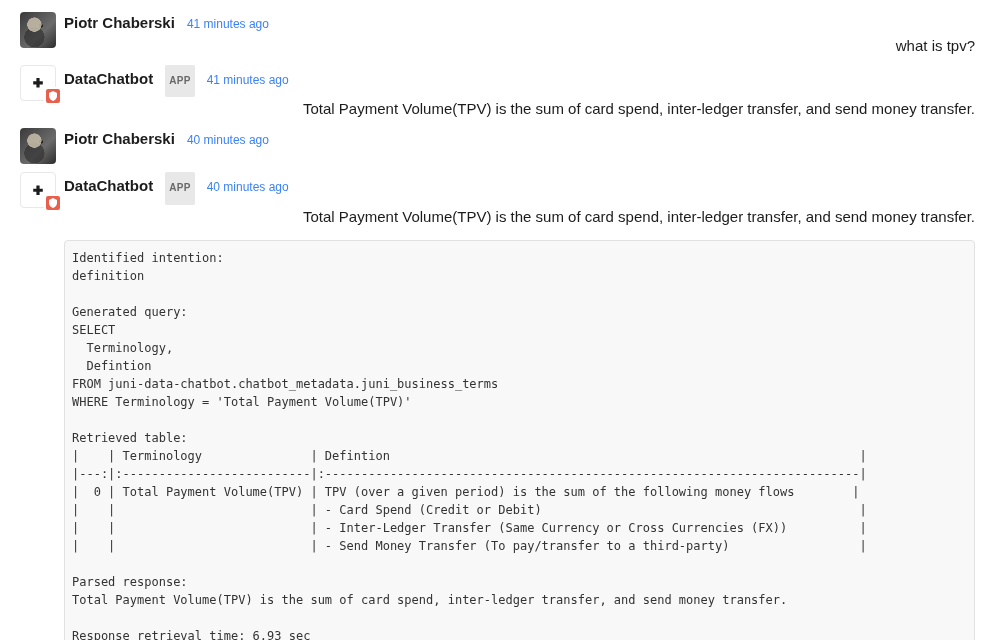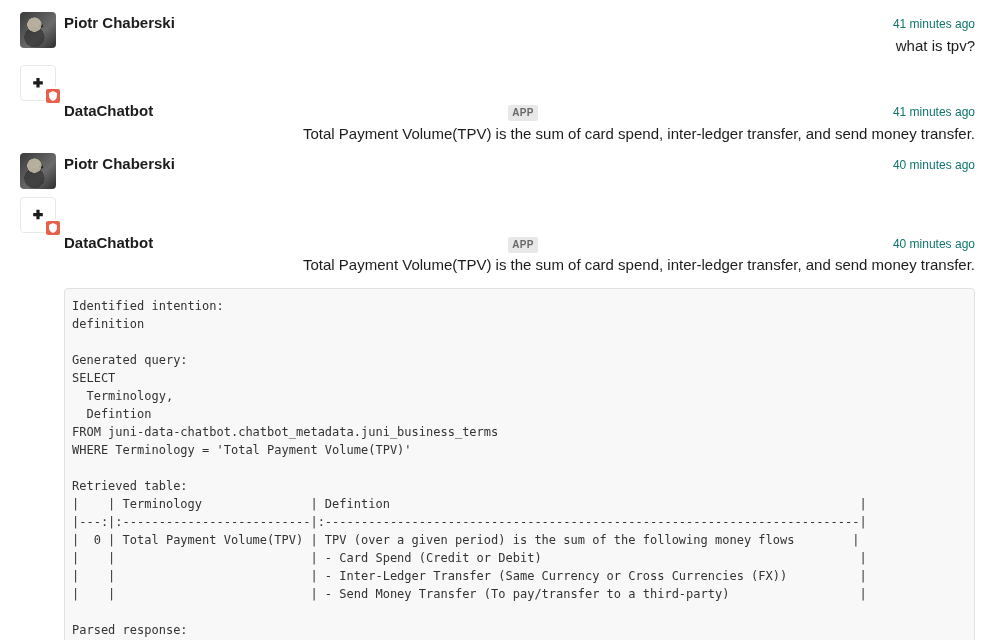--- a/index.html
+++ b/index.html
@@ -71,42 +71,40 @@
     border: 2px solid #fff;
     display: flex;
     align-items: center;
     justify-content: center;
   }
   .badge-overlay svg { width: 10px; height: 10px; }
   .msg-body { flex: 1; min-width: 0; }
   .header-line {
     display: flex;
     align-items: baseline;
-    gap: 6px;
+    gap: 12px;
     flex-wrap: wrap;
-    justify-content: space-between;
   }
   .username {
     font-weight: 900;
     font-size: 15px;
     color: #1d1c1d;
   }
   .app-badge {
     background: #e8e8e8;
     color: #696969;
     font-size: 10px;
     font-weight: 700;
-    padding: 1px 4px;
+    padding: 9px 4px;
     border-radius: 2px;
     letter-spacing: 0.3px;
-    margin-top: 40px;
   }
   .timestamp {
     font-size: 12px;
-    color: #0f766e;
+    color: #3b82f6;
   }
   .msg-text {
     font-size: 15px;
     color: #1d1c1d;
     margin-top: 1px;
     text-align: right;
   }
   .code-block {
     margin: 8px 0 4px 44px;
     border: 1px solid #e1e1e1;

